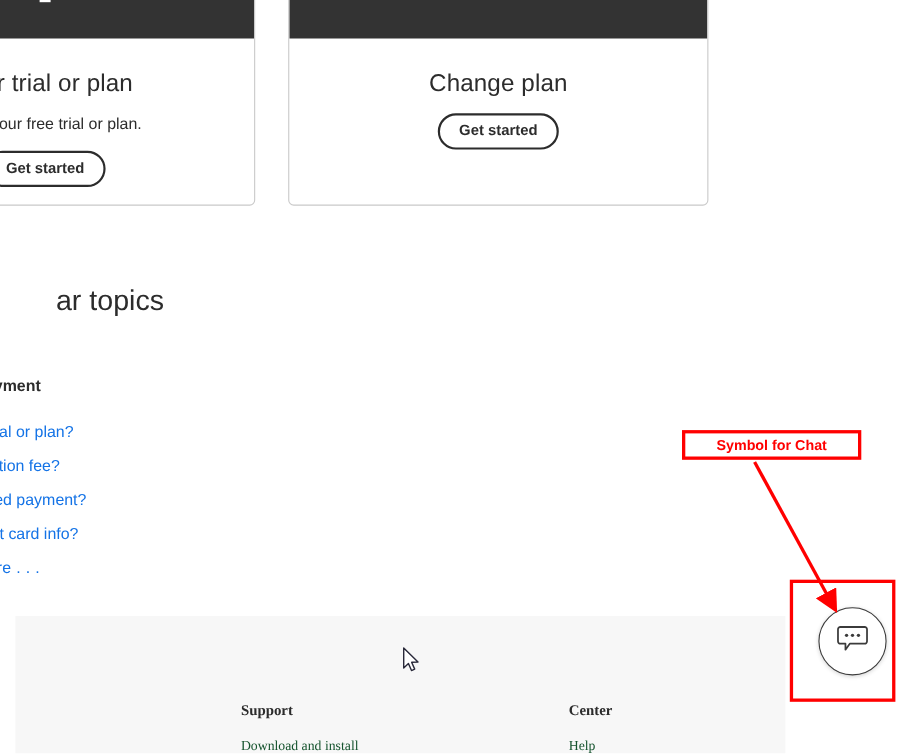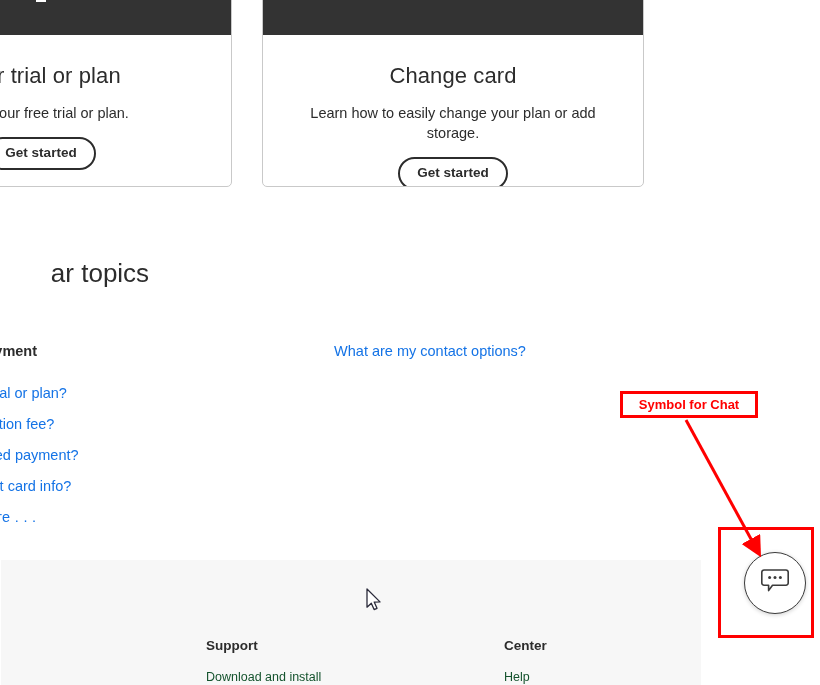--- a/index.html
+++ b/index.html
@@ -132,25 +132,26 @@
     margin-bottom: 15px;
     cursor: pointer;
   }
   .topic-link.seemore {
     letter-spacing: 0.3px;
   }
 
   
   .footer {
     position: absolute;
-    left: 1px;
+    left: 14px;
     top: 560px;
     width: 700px;
     height: 125px;
     background: #f7f7f7;
+    font-family: Liberation Serif, serif;
   }
   .footer-col {
     position: absolute;
     top: 78px;
   }
   .fc2 { left: 205px; }
   .fc3 { left: 503px; }
   .footer-heading {
     font-size: 13.5px;
     font-weight: 700;
@@ -183,21 +184,21 @@
     justify-content: center;
     cursor: pointer;
     box-shadow: 0 1px 4px rgba(0,0,0,0.18);
   }
 
   
   .anno-box {
     position: absolute;
     left: 620px;
     top: 391px;
-    width: 138px;
+    width: 163px;
     height: 27px;
     border: 3px solid #ff0000;
     background: #ffffff;
     box-sizing: border-box;
     display: flex;
     align-items: center;
     justify-content: center;
   }
   .anno-label {
     font-family: "Liberation Sans", sans-serif;
@@ -257,43 +258,41 @@
     <div class="card-banner">
       <span>
         <svg width="44" height="36" viewBox="0 0 44 36">
           <rect x="12" y="-6" width="22" height="14" rx="1" fill="none" stroke="#ffffff" stroke-width="2.4"></rect>
           <rect x="9" y="9" width="28" height="2.6" fill="#ffffff"></rect>
           <rect x="6" y="5" width="3" height="3" fill="#ffffff"></rect>
         </svg>
       </span>
     </div>
     <div class="card-body">
-      <div class="card-title">Change card</div>
-      <div class="card-desc">Learn how to easily change your plan or add storage.</div>
+      <div class="card-title">Change plan</div>
       <button class="btn-pill">Get started</button>
     </div>
   </div>
 
 </div>
 
 <div class="topics">
 
   <div class="topics-heading">ar topics</div>
 
   <div class="topic-col col-billing">
     <div class="col-heading">&amp; payment</div>
     <a class="topic-link">ncel my trial or plan?</a>
     <a class="topic-link">cancellation fee?</a>
     <a class="topic-link">iled or missed payment?</a>
     <a class="topic-link">te my credit card info?</a>
     <a class="topic-link seemore">e more . . .</a>
   </div>
 
   <div class="topic-col col-helpful">
-    <a class="topic-link">What are my contact options?</a>
   </div>
 
 </div>
 
 <div class="footer">
 
   <div class="footer-col fc2">
     <div class="footer-heading">Support</div>
     <a class="footer-link">Download and install</a>
   </div>

